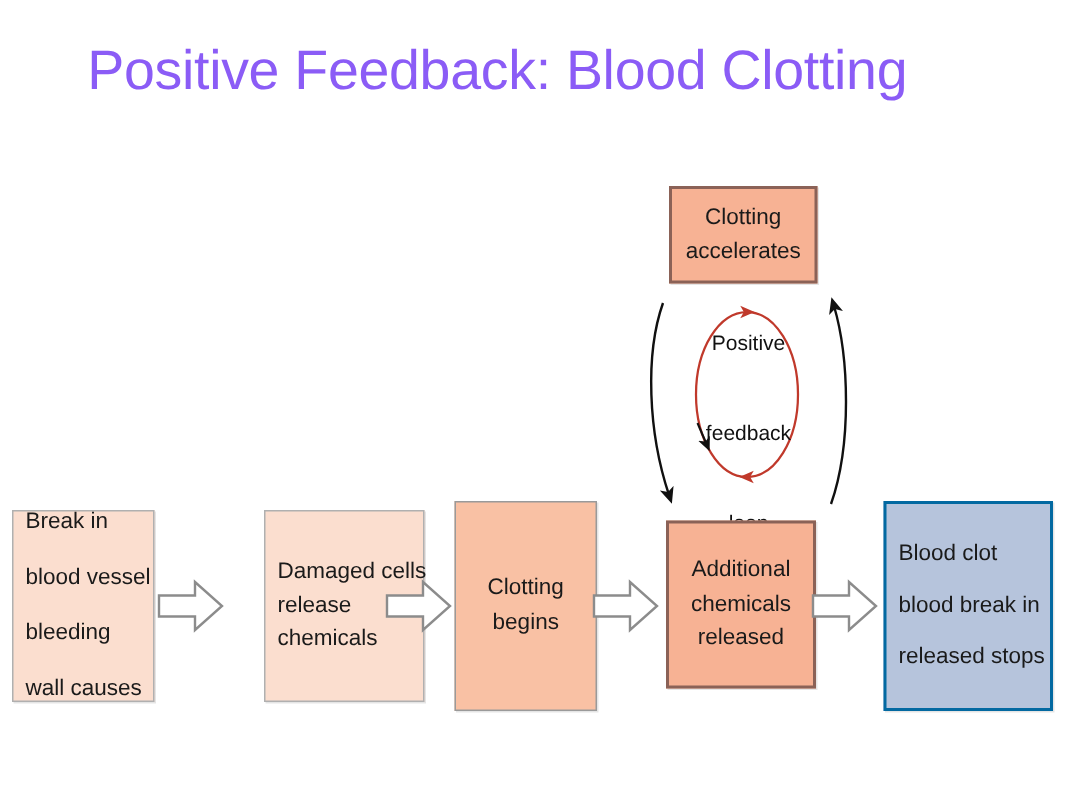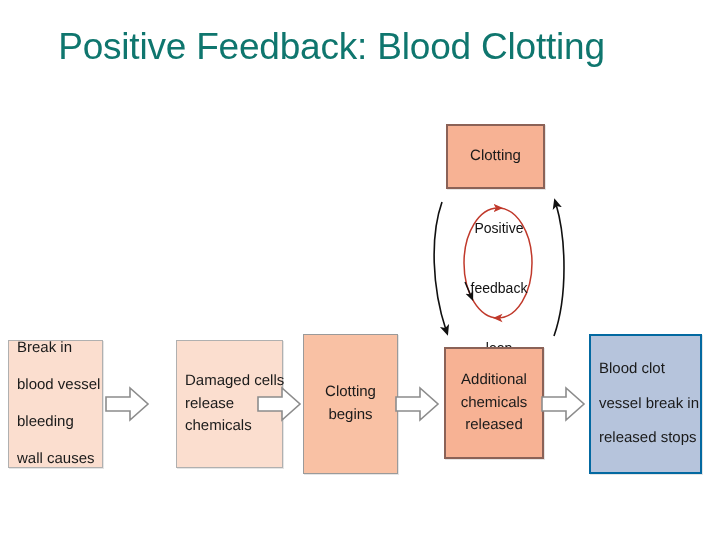--- a/index.html
+++ b/index.html
@@ -24,21 +24,21 @@
   
   .slide-title {
     position: absolute;
     left: 0;
     top: 26px;
     width: 663px;
     text-align: center;
     font-family: "Liberation Sans", sans-serif;
     font-size: 37px;
     font-weight: 400;
-    color: #0f766e;
+    color: #8b5cf6;
     letter-spacing: -0.2px;
     white-space: nowrap;
   }
 
   
   .flow-box {
     position: absolute;
     box-sizing: border-box;
     display: flex;
     flex-direction: column;
@@ -158,20 +158,21 @@
 
     <div class="loop-label">
       <span>Positive</span>
       <span>feedback</span>
       <span>loop</span>
     </div>
   </div>
 
   <div id="box-accelerates" class="flow-box fill-salmon-brown box-center">
     <span class="line">Clotting</span>
+    <span class="line">accelerates</span>
   </div>
 
   <div id="box-break" class="flow-box fill-peach-light box-left">
     <span class="line">Break in</span>
     <span class="line">blood vessel</span>
     <span class="line">bleeding</span>
     <span class="line">wall causes</span>
   </div>
 
   <div id="conn-1" class="connector">
@@ -210,17 +211,17 @@
   </div>
 
   <div id="conn-4" class="connector">
     <svg width="46" height="40" viewBox="0 0 46 40">
       <path d="M2,13 L26,13 L26,4 L44,20 L26,36 L26,27 L2,27 Z" fill="#ffffff" stroke="#8c8c8c" stroke-width="1.6" stroke-linejoin="miter"></path>
     </svg>
   </div>
 
   <div id="box-bloodclot" class="flow-box fill-blue box-left">
     <span class="line">Blood clot</span>
-    <span class="line">vessel break in</span>
+    <span class="line">blood break in</span>
     <span class="line">released stops</span>
   </div>
 
 </div>
 
 </body></html>

